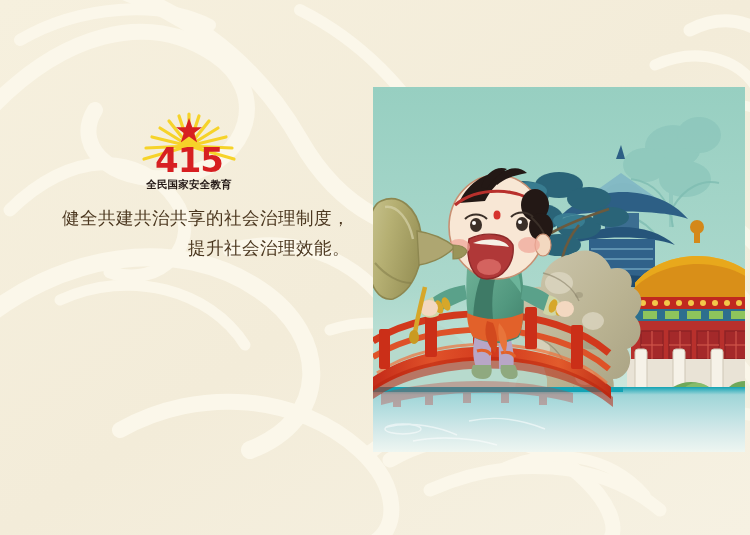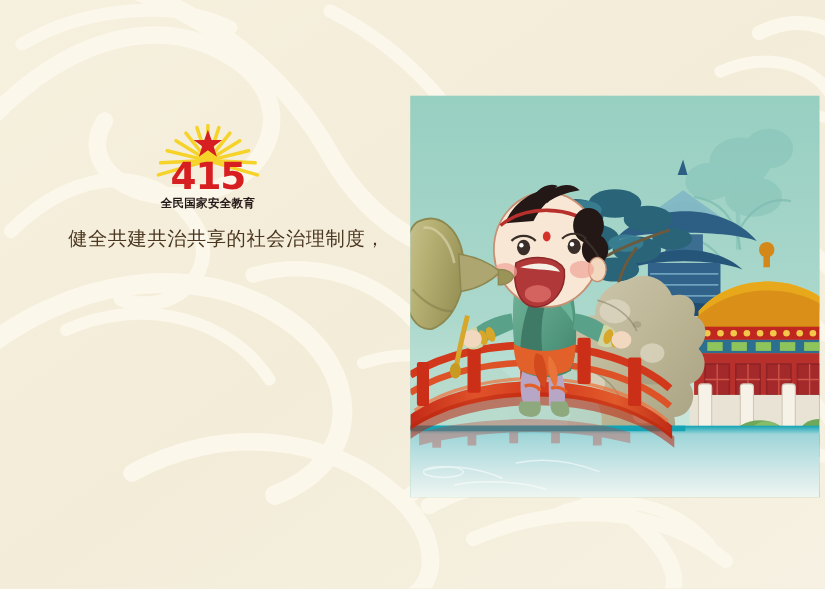--- a/index.html
+++ b/index.html
@@ -93,20 +93,21 @@
         <line x1="54" y1="34" x2="99" y2="47"></line>
       </g>
       <polygon points="54,6 57.3,15.2 67,15.2 59.2,21 62.2,30.4 54,24.6 45.8,30.4 48.8,21 41,15.2 50.7,15.2" fill="#d71f21"></polygon>
       <text x="54" y="60" text-anchor="middle" font-family="'DejaVu Sans','Liberation Sans',sans-serif" font-size="34" font-weight="bold" fill="#d71f21" letter-spacing="-1">415</text>
       <text x="54" y="76" text-anchor="middle" font-family="'DejaVu Sans','Liberation Sans',sans-serif" font-size="10.5" font-weight="bold" fill="#231815" letter-spacing="0.2">全民国家安全教育</text>
     </svg>
   </div>
 
   <div id="slogan">
     <span class="ln1">健全共建共治共享的社会治理制度，</span>
+    <span class="ln2">提升社会治理效能。</span>
   </div>
 
   <div id="illo">
     <svg viewBox="0 0 372 365">
       <defs>
         <linearGradient id="sky" x1="0" y1="0" x2="0" y2="1">
           <stop offset="0%" stop-color="#97cfc1"></stop>
           <stop offset="55%" stop-color="#abd8cc"></stop>
           <stop offset="100%" stop-color="#dff0e7"></stop>
         </linearGradient>

